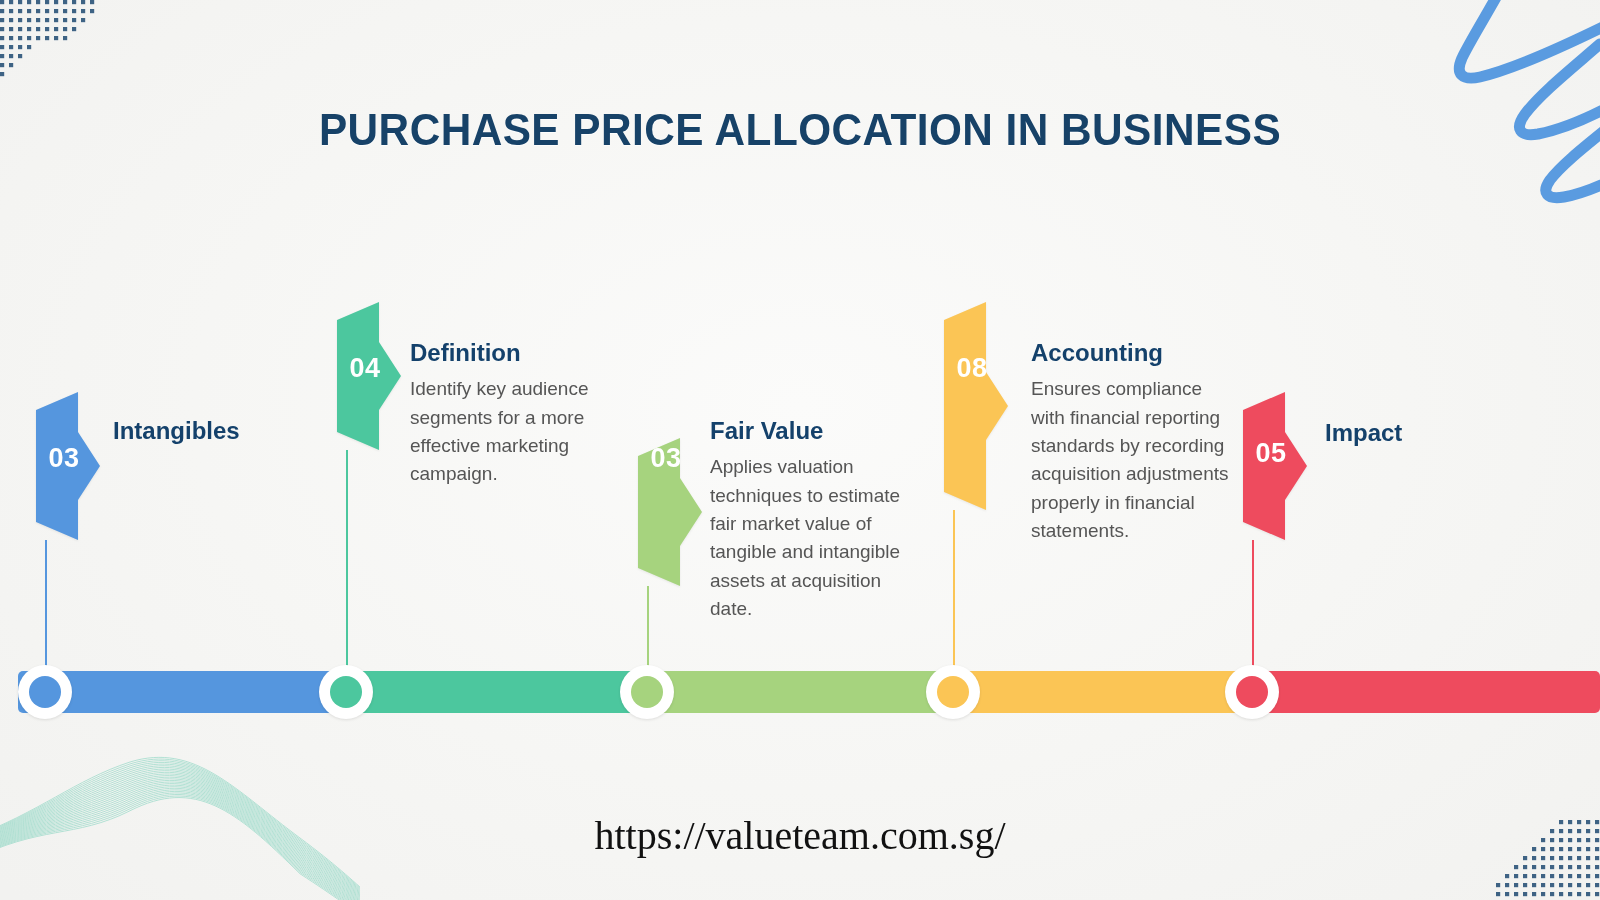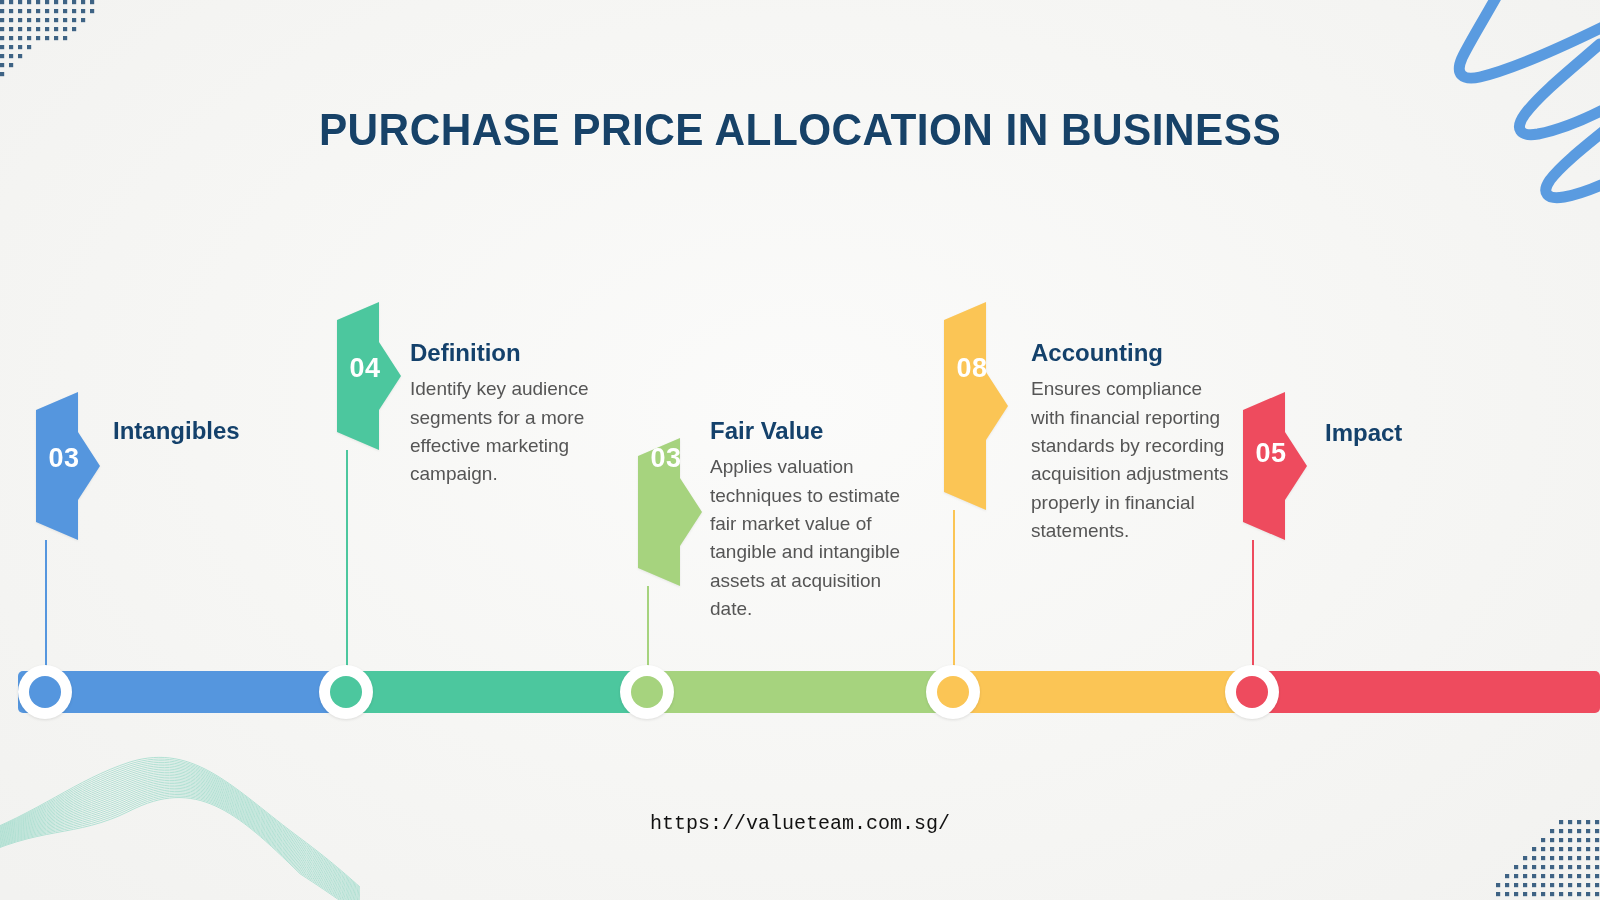--- a/index.html
+++ b/index.html
@@ -132,23 +132,23 @@
     height: 32px;
     border-radius: 50%;
   }
 
   
   #url {
     position: absolute;
     left: 0; right: 0;
     top: 812px;
     text-align: center;
-    font-size: 20px;
+    font-size: 40px;
     color: #111111;
-    font-family: Liberation Mono, monospace;
+    font-family: Liberation Serif, serif;
   }
 </style>
 </head>
 <body>
 
 <div id="canvas">
 
   <svg class="deco" id="dots-tl" width="120" height="120">
     <g fill="#1f4a72" opacity="0.85" id="dg-tl">
         <rect x="0" y="0" width="4.2" height="4.2"></rect>

